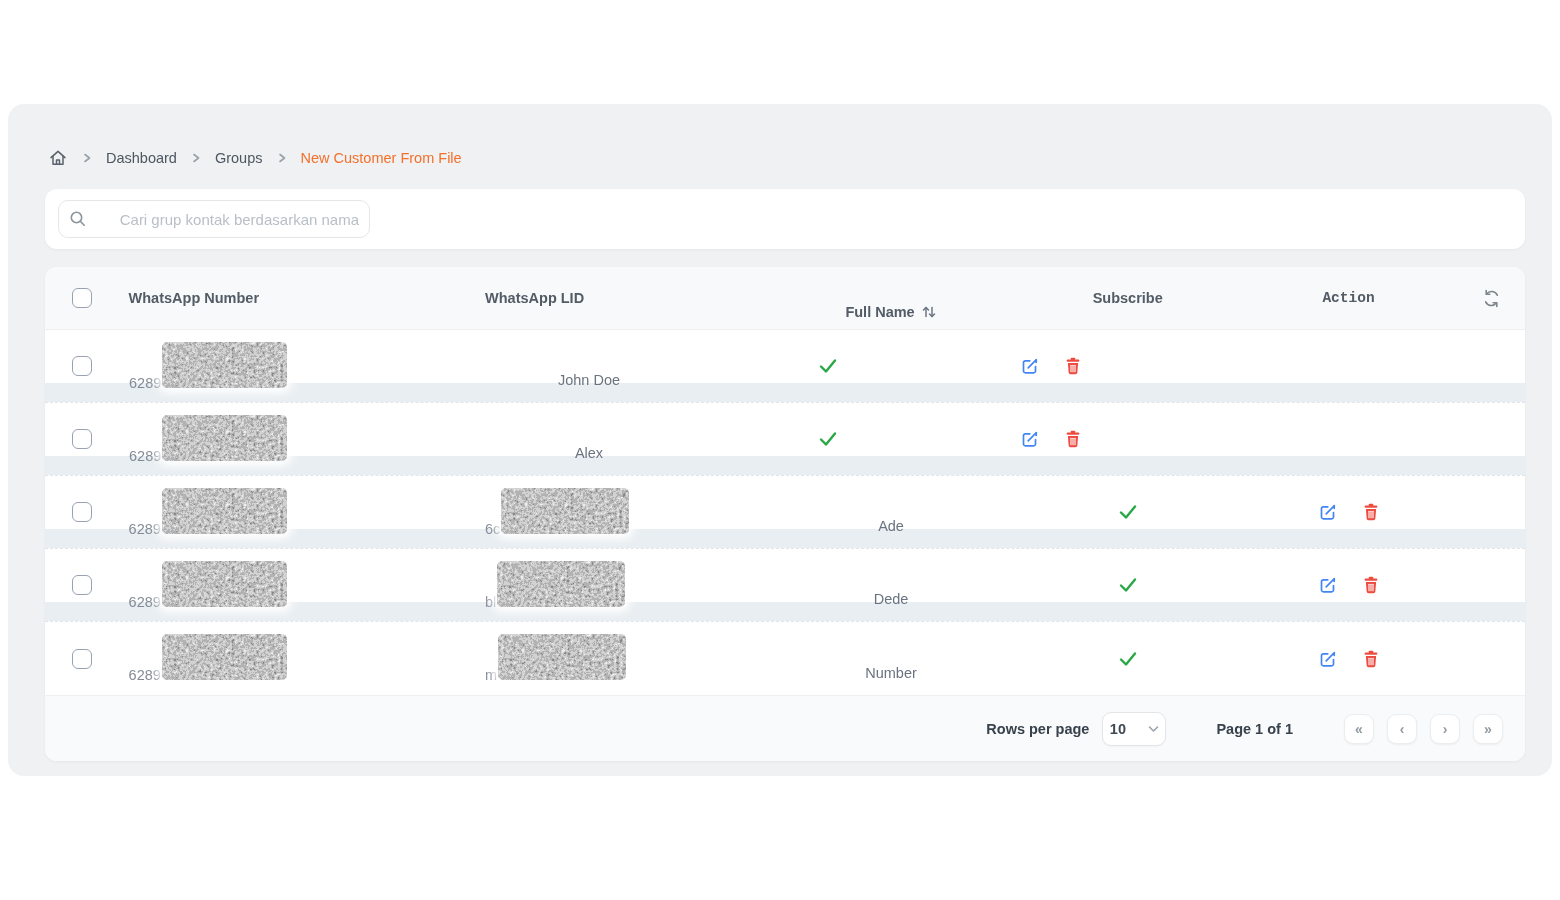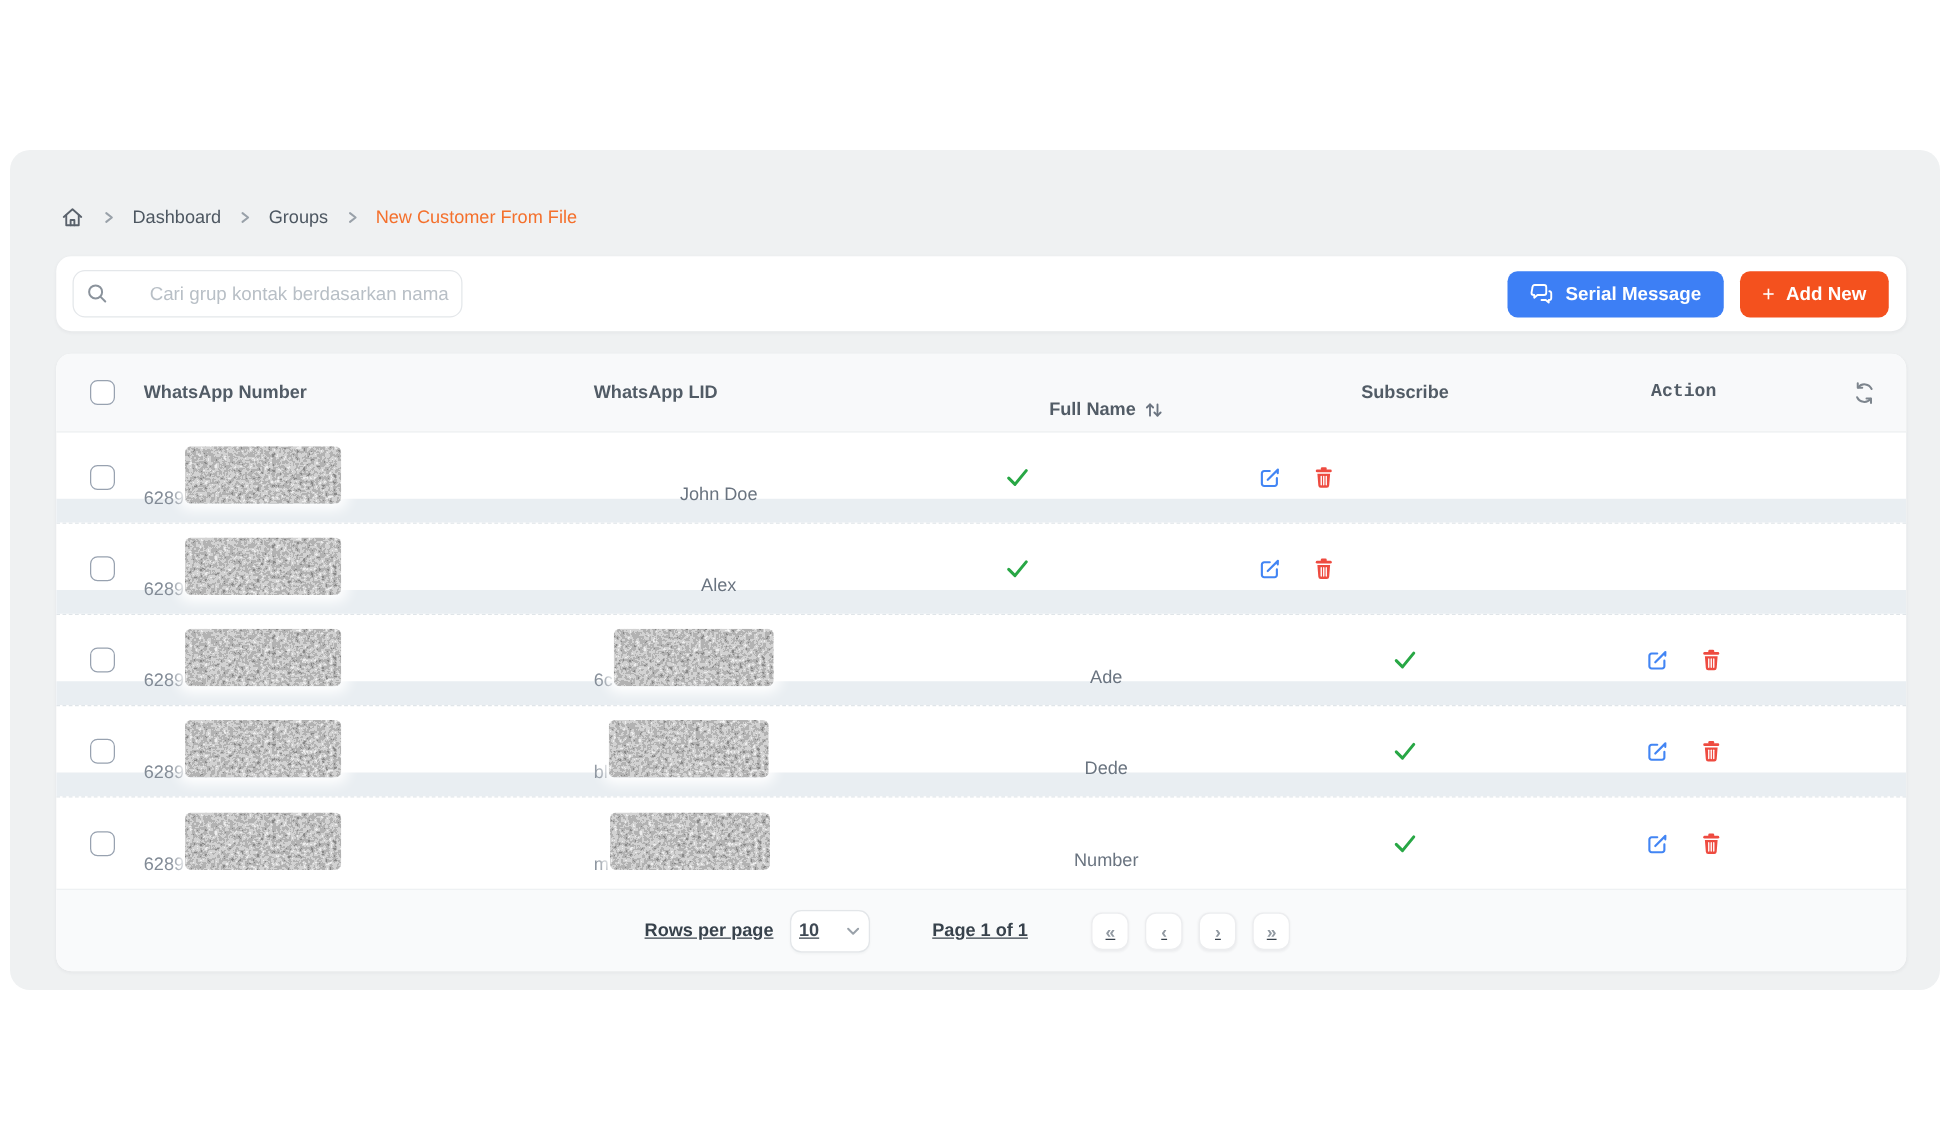--- a/index.html
+++ b/index.html
@@ -1,18 +1,18 @@
 <!DOCTYPE html>
 <html><head>
 <meta charset="utf-8">
 <style>
   * { margin:0; padding:0; box-sizing:border-box; }
   html,body { width:1560px; height:900px; background:#ffffff; overflow:hidden;
               font-family:"Liberation Sans", sans-serif; }
-  .content-bg { position:absolute; left:8px; top:120px; width:1544px; height:672px;
+  .content-bg { position:absolute; left:8px; top:104px; width:1544px; height:672px;
                 background:#eff1f2; border-radius:16px; }
 
   
   .breadcrumb { position:absolute; left:40px; top:44px; display:flex; align-items:center;
                 gap:14px; font-size:14.5px; color:#4d5761; }
   .crumb { color:#4d5761; }
   .crumb-active { color:#f4702c; }
   .crumb-sep { display:flex; align-items:center; }
 
   
@@ -32,21 +32,21 @@
   .btn-orange { background:#f4511e; }
   .btn-plus { font-size:17px; font-weight:500; line-height:1; }
 
   
   .tablecard { position:absolute; left:37px; top:163px; width:1480px; height:494px;
                background:#ffffff; border-radius:12px; overflow:hidden;
                box-shadow:0 1px 3px rgba(30,40,50,.05); display:flex; flex-direction:column; }
   .thead { height:63px; background:#f8f9fa; border-bottom:1px solid #edeff1;
            display:flex; align-items:center; font-size:14.5px; font-weight:600; color:#525c66; }
   .col-check   { width:70px;  display:flex; justify-content:flex-start; padding-left:27px; }
-  .col-number  { width:360px; }
+  .col-number  { width:360px;margin-left:14px; }
   .col-lid     { width:310px; }
   .col-name    { width:200px; display:flex; justify-content:center; align-items:center; gap:6px;margin-top:28px; }
   .col-sub     { width:278px; display:flex; justify-content:center; }
   .col-action  { width:168px; display:flex; justify-content:center; gap:26px;font-family:Liberation Mono, monospace; }
   .col-refresh { width:94px;  display:flex; justify-content:flex-end; padding-right:24px; }
 
   .trow { position:relative; height:73px; border-bottom:1px dashed #e0e5e9; }
   .trow:last-child { border-bottom:none; }
   .trow-band { position:absolute; left:0; right:0; bottom:0; height:19px; background:#e9eef2; }
   .trow-main { position:absolute; inset:0; display:flex; align-items:center; z-index:1;
@@ -54,22 +54,22 @@
   .cell-prefix { color:#828b96; }
   .redact-wrap { display:inline-flex; border-radius:5px; overflow:hidden;
                  box-shadow:0 0 10px 5px #ffffff; margin-left:1px; }
   .checkbox { width:20px; height:20px; border:1.6px solid #98a2b0; border-radius:6px;
               background:#fff; cursor:pointer; }
   .icon-btn { background:none; border:none; cursor:pointer; display:flex; padding:0; }
   .name-text { color:#6a7480; }
 
   
   .tfoot { margin-top:auto; height:66px; background:#f9fafb; border-top:1px solid #eef1f3;
-           display:flex; align-items:center; justify-content:center; padding-right:22px;
-           font-size:14.5px; font-weight:700; color:#38424c;text-decoration:underline; }
+           display:flex; align-items:center; justify-content:flex-end; padding-right:22px;
+           font-size:14.5px; font-weight:700; color:#38424c; }
   .pg-select { margin:0 50px 0 13px; width:64px; height:34px; background:#fff;
                border:1px solid #e3e6e9; border-radius:9px; display:flex; align-items:center;
                justify-content:center; gap:22px; font-size:14.5px; font-weight:600;
                color:#3f4954; cursor:pointer; box-shadow:0 1px 2px rgba(30,40,50,.04); }
   .page-status { margin-right:51px; }
   .pager { display:flex; gap:13px; }
   .pg-btn { width:30px; height:30px; background:#fff; border:1px solid #ecedef; border-radius:9px;
             box-shadow:0 1px 2px rgba(30,40,50,.06); color:#929aa2; font-size:14px; font-weight:700;
             display:flex; align-items:center; justify-content:center; cursor:pointer;
             font-family:"Liberation Sans", sans-serif; }
@@ -127,35 +127,20 @@
   <div class="toolbar">
     <div class="searchbox">
       <span>
         <svg width="18" height="18" viewBox="0 0 18 18" fill="none" stroke="#8b939c" stroke-width="1.6" stroke-linecap="round">
           <circle cx="7.5" cy="7.5" r="5.2"></circle>
             <line x1="11.5" y1="11.5" x2="15.2" y2="15.2"></line>
         </svg>
       </span>
       <input type="text" placeholder="Cari grup kontak berdasarkan nama" style="">
     </div>
-    <div class="btn-group">
-      <button class="btn btn-blue">
-        <span>
-          <svg width="19" height="18" viewBox="0 0 19 18" fill="none" stroke="#ffffff" stroke-width="1.5" stroke-linecap="round" stroke-linejoin="round">
-            <path d="M2 3.8 a1.8 1.8 0 0 1 1.8-1.8 h7.4 a1.8 1.8 0 0 1 1.8 1.8 v4.4 a1.8 1.8 0 0 1 -1.8 1.8 h-5.2 l-2.6 2.2 v-2.2 h-0.4 a1.8 1.8 0 0 1 -1.8 -1.8 z"></path>
-            <path d="M15.5 7 a1.7 1.7 0 0 1 1.5 1.7 v3.6 a1.7 1.7 0 0 1 -1.7 1.7 h-0.3 v2 l-2.4 -2 h-3.4"></path>
-          </svg>
-        </span>
-        <span>Serial Message</span>
-      </button>
-      <button class="btn btn-orange">
-        <span class="btn-plus">+</span>
-        <span>Add New</span>
-      </button>
-    </div>
   </div>
 
   <div class="tablecard">
 
     <div class="thead">
       <div class="col-check">
           <span class="checkbox"></span>
         </div>
       <div class="col-number">WhatsApp Number</div>
       <div class="col-lid">WhatsApp LID</div>

